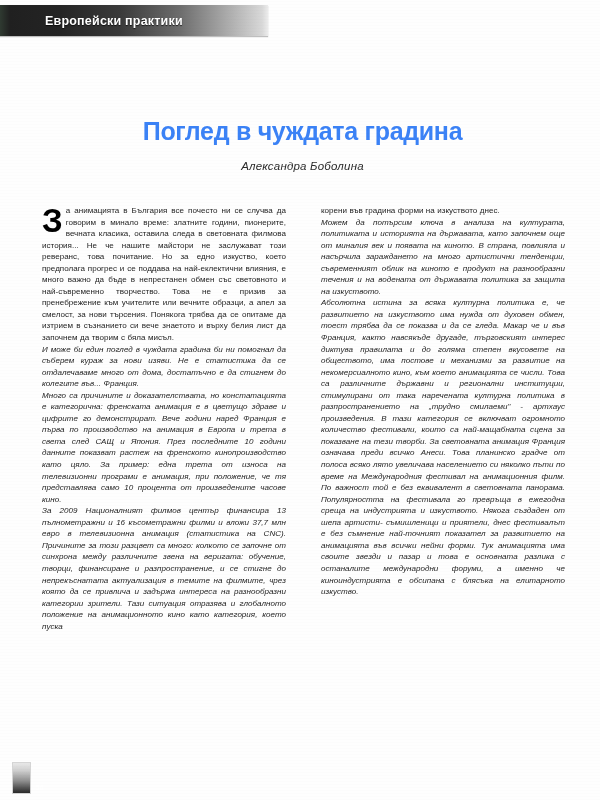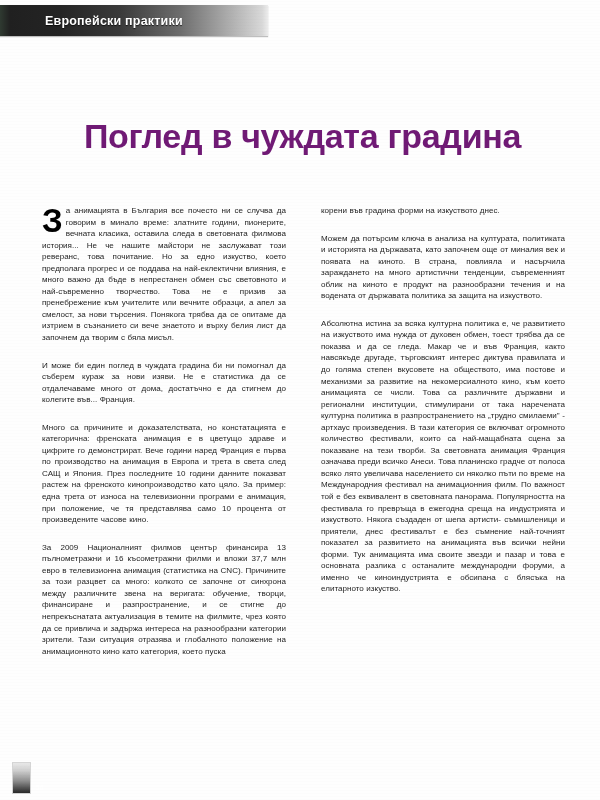--- a/index.html
+++ b/index.html
@@ -56,24 +56,24 @@
 
   
   #title-block {
     position: absolute;
     left: 40px;
     top: 118px;
     width: 525px;
     text-align: center;
   }
   #page-title {
-    font-size: 34px;
+    font-size: 25px;
     font-weight: bold;
     letter-spacing: -0.3px;
-    color: #701a75;
+    color: #3b82f6;
     line-height: 1.1;
     margin: 0;
     font-family: "Liberation Sans", sans-serif;
   }
   #page-author {
     margin: 14px 0 0 0;
     font-size: 11.5px;
     font-style: italic;
     color: #2b2b2b;
     letter-spacing: .2px;
@@ -96,21 +96,22 @@
     line-height: 11.55px;
     text-align: justify;
     color: #1d1d1d;
     letter-spacing: 0.01px;
     word-spacing: 0.2px;
   }
   .column p {
     margin: 0;
   }
   .column p + p {
-    margin-top: 16px;
+    margin-top: 0px;
+    font-style: italic;
   }
 
   
   #dropcap {
     float: left;
     font-size: 33px;
     line-height: 28px;
     font-weight: bold;
     padding: 1px 3px 0 0;
     margin-top: 1px;
@@ -154,20 +155,21 @@
 <body>
 
 <div id="page">
 
   <div id="header-banner">
     <span id="header-banner-label">Европейски практики</span>
   </div>
 
   <div id="title-block">
     <h1 id="page-title">Поглед в чуждата градина</h1>
+    <div id="page-author">Александра Боболина</div>
   </div>
 
   <div id="columns">
 
     <div class="column">
       <p><span id="dropcap">З</span><span>а анимацията в България все почесто ни се случва да говорим в минало време: златните години, пионерите, вечната класика, оставила следа в световната филмова история... Не че нашите майстори не заслужават този реверанс, това почитание. Но за едно изкуство, което предполага прогрес и се поддава на най-еклектични влияния, е много важно да бъде в непрестанен обмен със световното и най-съвременно творчество. Това не е призив за пренебрежение към учителите или вечните образци, а апел за смелост, за нови търсения. Понякога трябва да се опитаме да изтрием в съзнанието си вече знаетото и върху белия лист да започнем да творим с бяла мисъл.</span></p>
       <p>И може би един поглед в чуждата градина би ни помогнал да съберем кураж за нови изяви. Не е статистика да се отдалечаваме много от дома, достатъчно е да стигнем до колегите във... Франция.</p>
       <p>Много са причините и доказателствата, но констатацията е категорична: френската анимация е в цветущо здраве и цифрите го демонстрират. Вече години наред Франция е първа по производство на анимация в Европа и трета в света след САЩ и Япония. През последните 10 години данните показват растеж на френското кинопроизводство като цяло. За пример: една трета от износа на телевизионни програми е анимация, при положение, че тя представлява само 10 процента от произведените часове кино.</p>
       <p>За 2009 Националният филмов център финансира 13 пълнометражни и 16 късометражни филми и вложи 37,7 млн евро в телевизионна анимация (статистика на CNC). Причините за този разцвет са много: колкото се започне от синхрона между различните звена на веригата: обучение, творци, финансиране и разпространение, и се стигне до непрекъснатата актуализация в темите на филмите, чрез която да се привлича и задържа интереса на разнообразни категории зрители. Тази ситуация отразява и глобалното положение на анимационното кино като категория, което пуска</p>
     </div>

